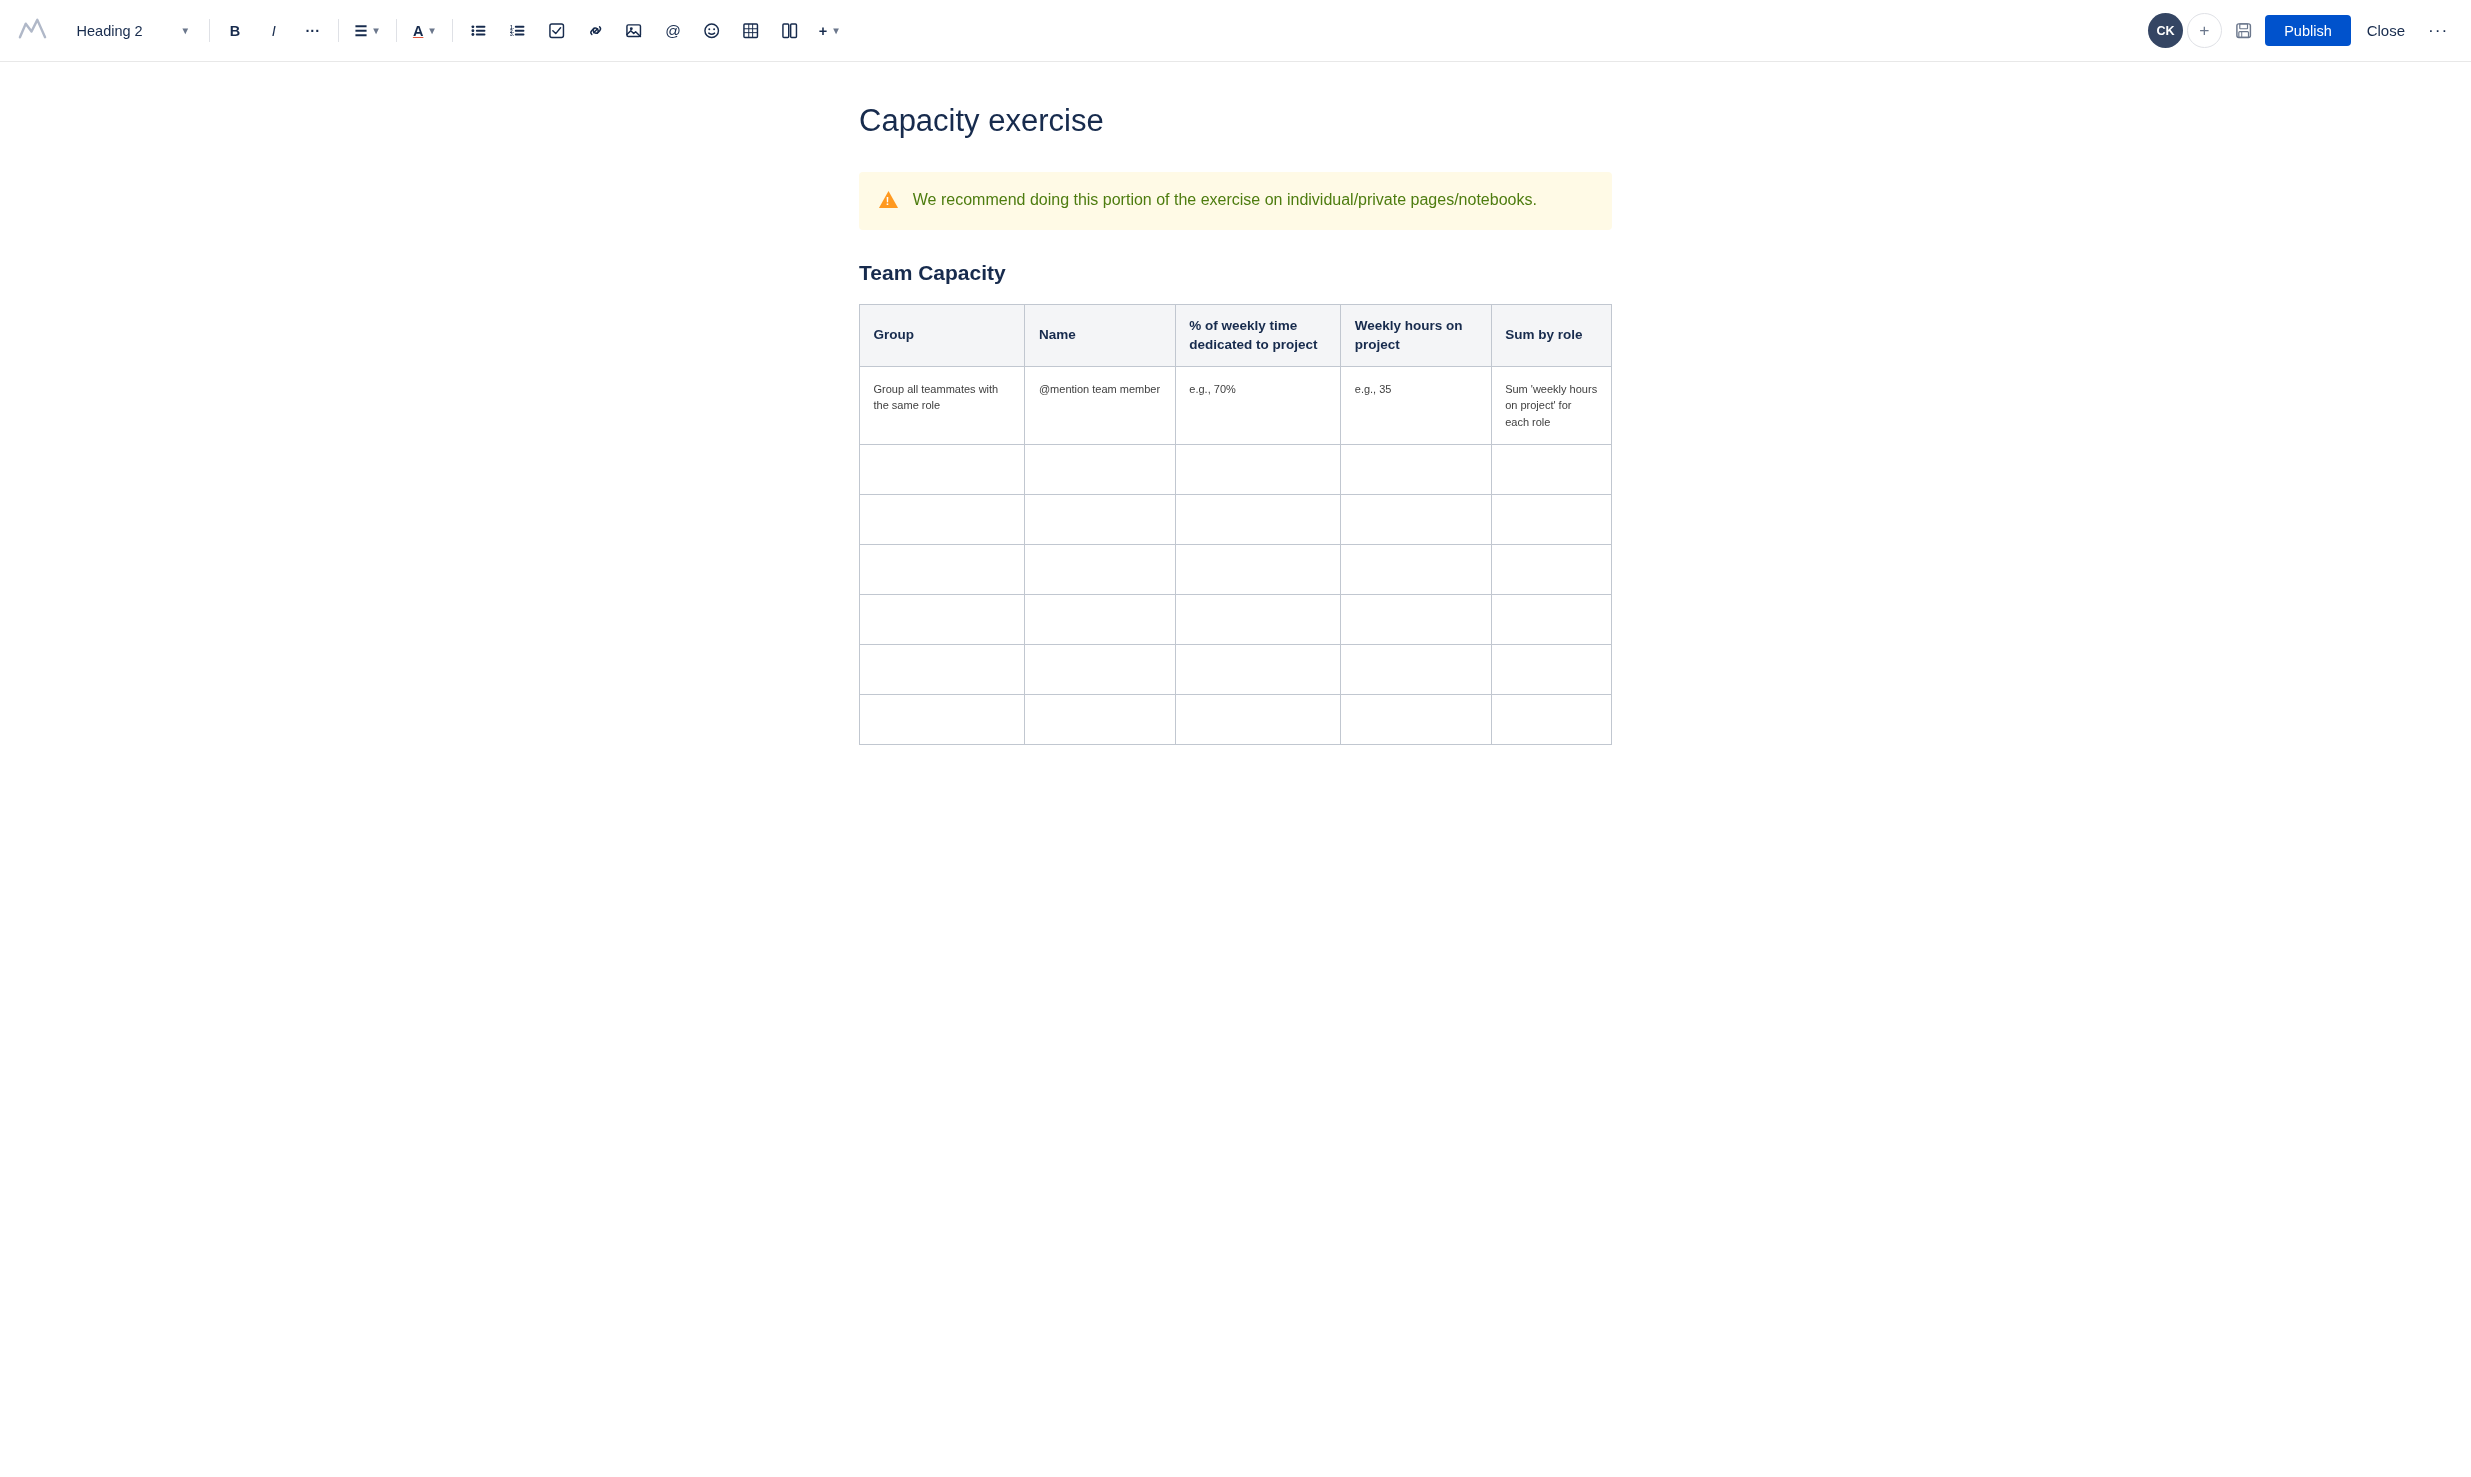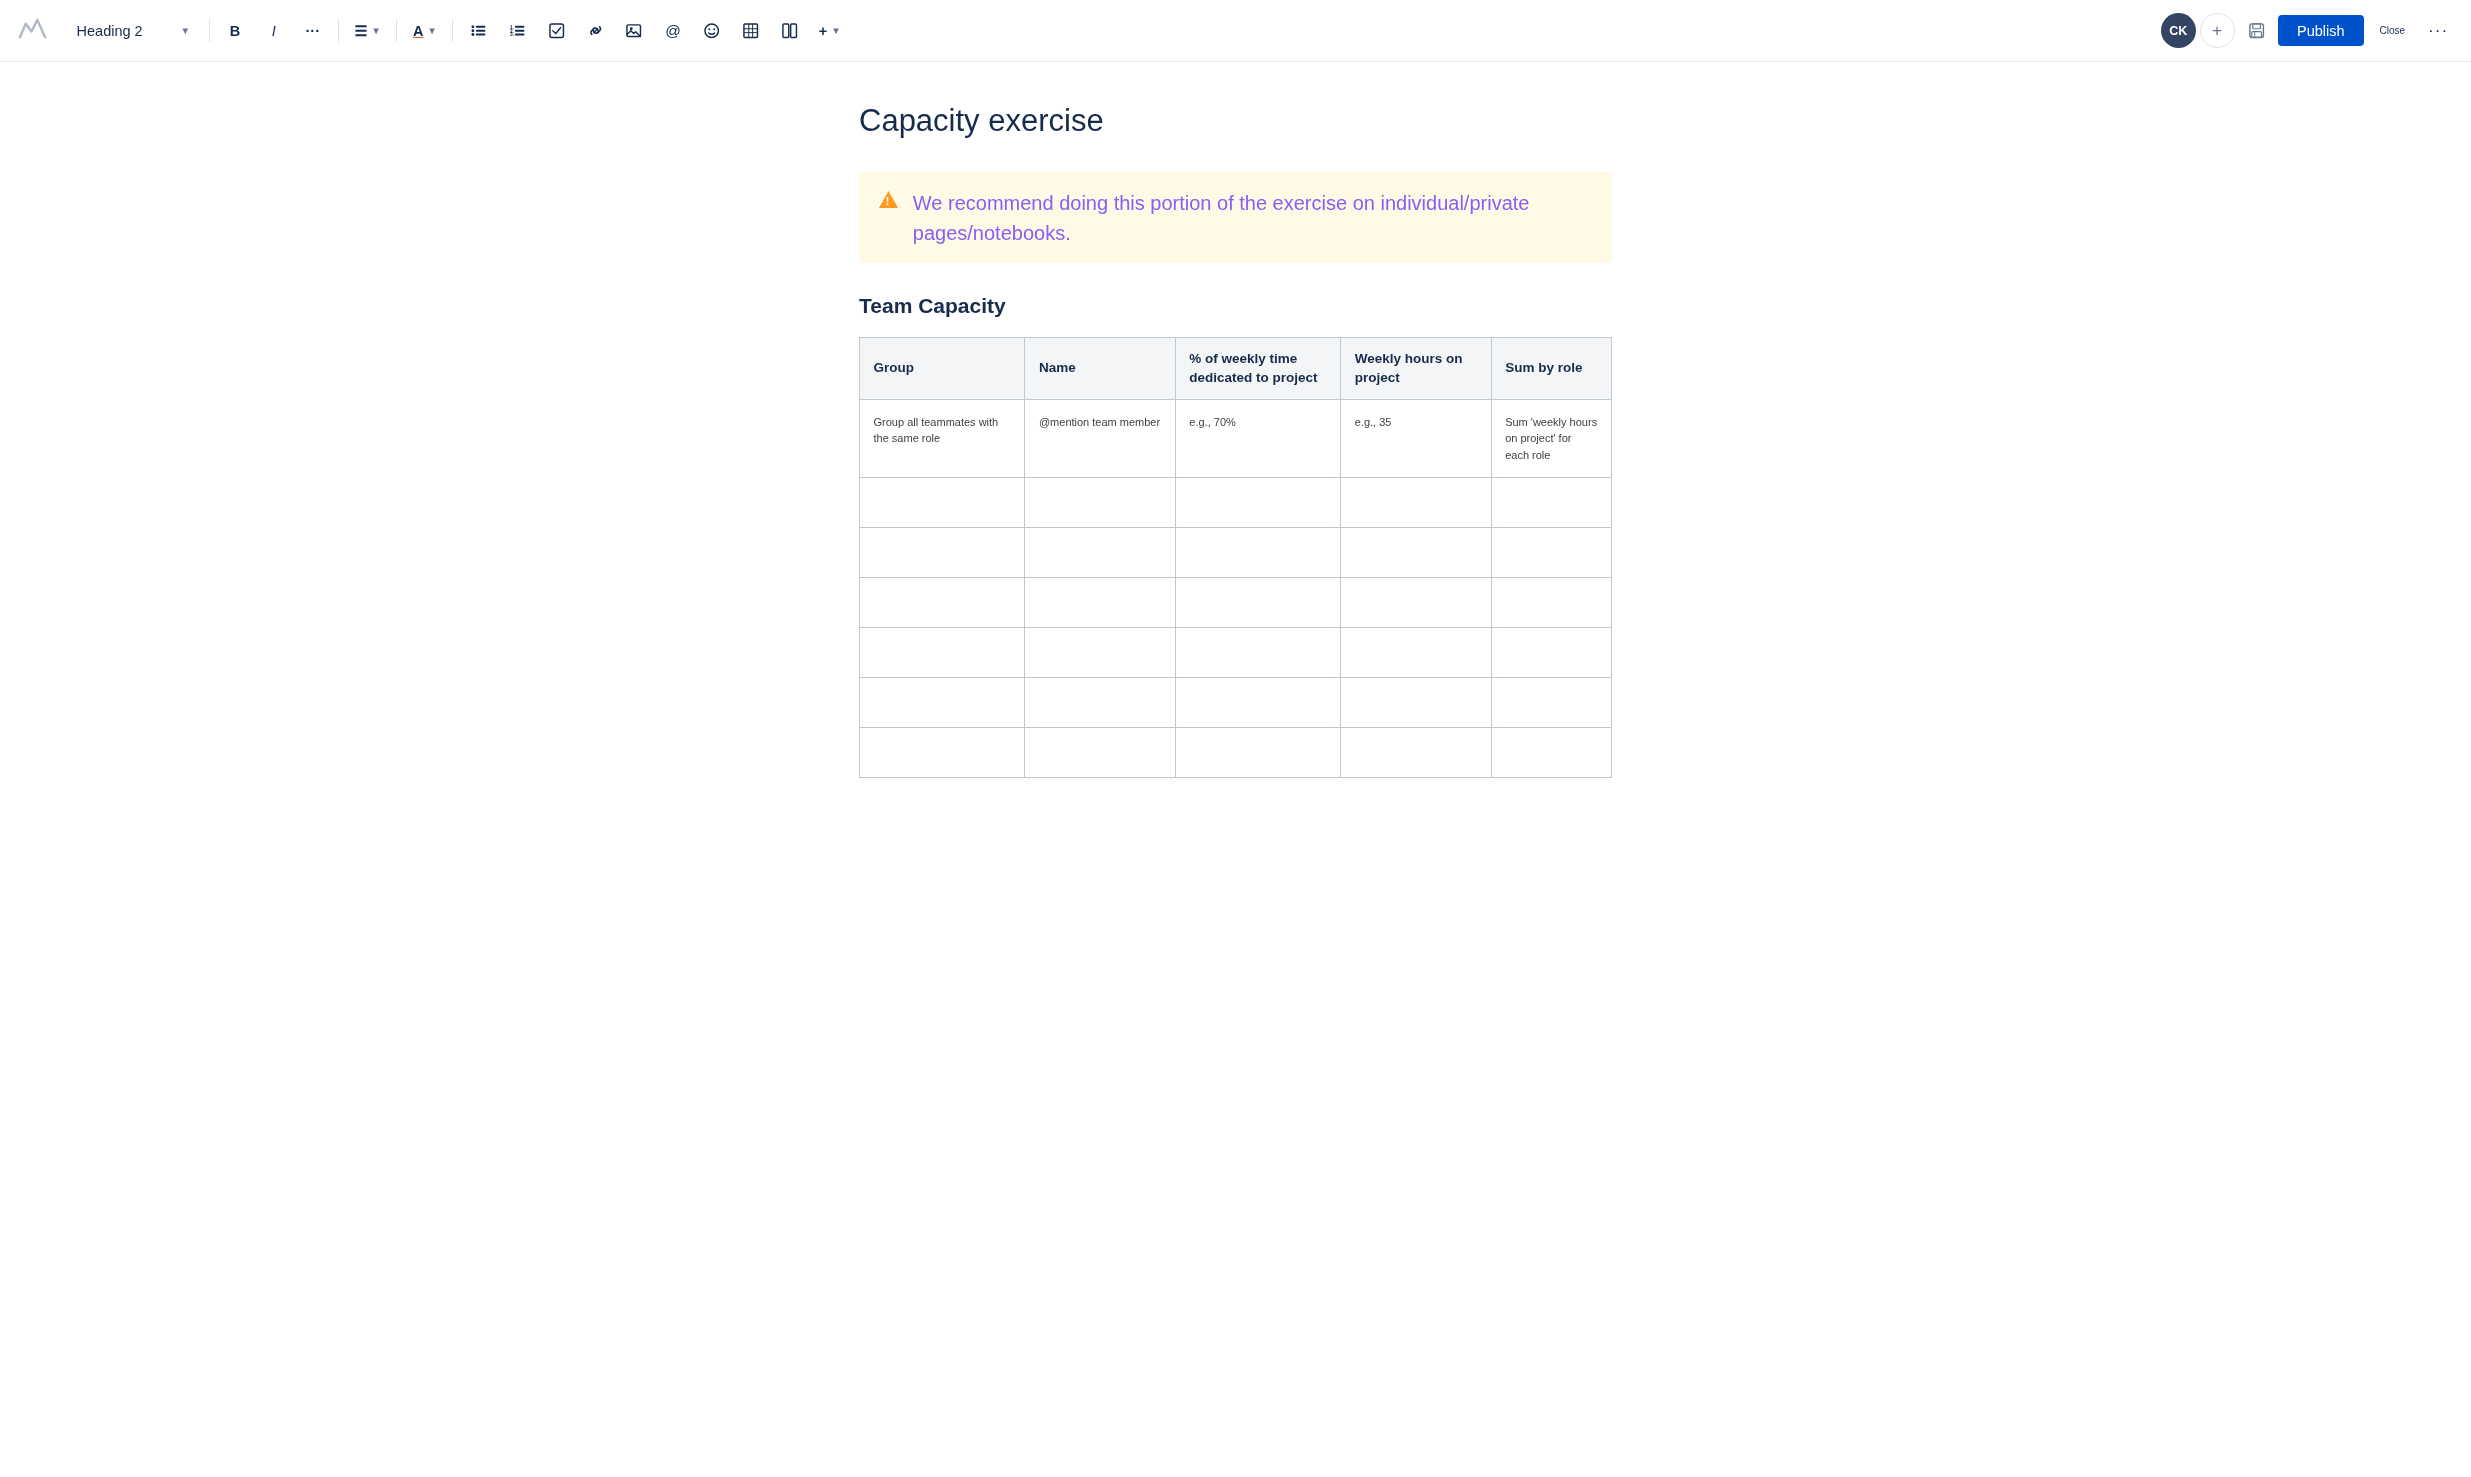--- a/index.html
+++ b/index.html
@@ -133,21 +133,21 @@
       padding: 7.7px 19.3px;
       font-size: 14.5px;
       font-weight: 500;
       cursor: pointer;
     }
 
     .btn-close {
       background: transparent;
       border: none;
       color: #172b4d;
-      font-size: 10px;
+      font-size: 15px;
       cursor: pointer;
       padding: 7.7px 11.6px;
       border-radius: 3.9px;
     }
 
     
     .content-area {
       max-width: 869px;
       margin: 0 auto;
       padding: 39px 58px 77px;
@@ -176,22 +176,22 @@
       align-items: flex-start;
       gap: 13.5px;
       margin-bottom: 31px;
     }
     .callout-icon {
       font-size: 17.4px;
       flex-shrink: 0;
       margin-top: 1px;
     }
     .callout-text {
-      font-size: 20px;
-      color: #8b5cf6;
+      font-size: 16px;
+      color: #4d7c0f;
       line-height: 1.5;
     }
 
     
     .table-section { margin-top: 7.7px; }
     .data-table {
       border-collapse: collapse;
       width: 100%;
       border: 1px solid #c1c7d0;
       font-size: 13.5px;

